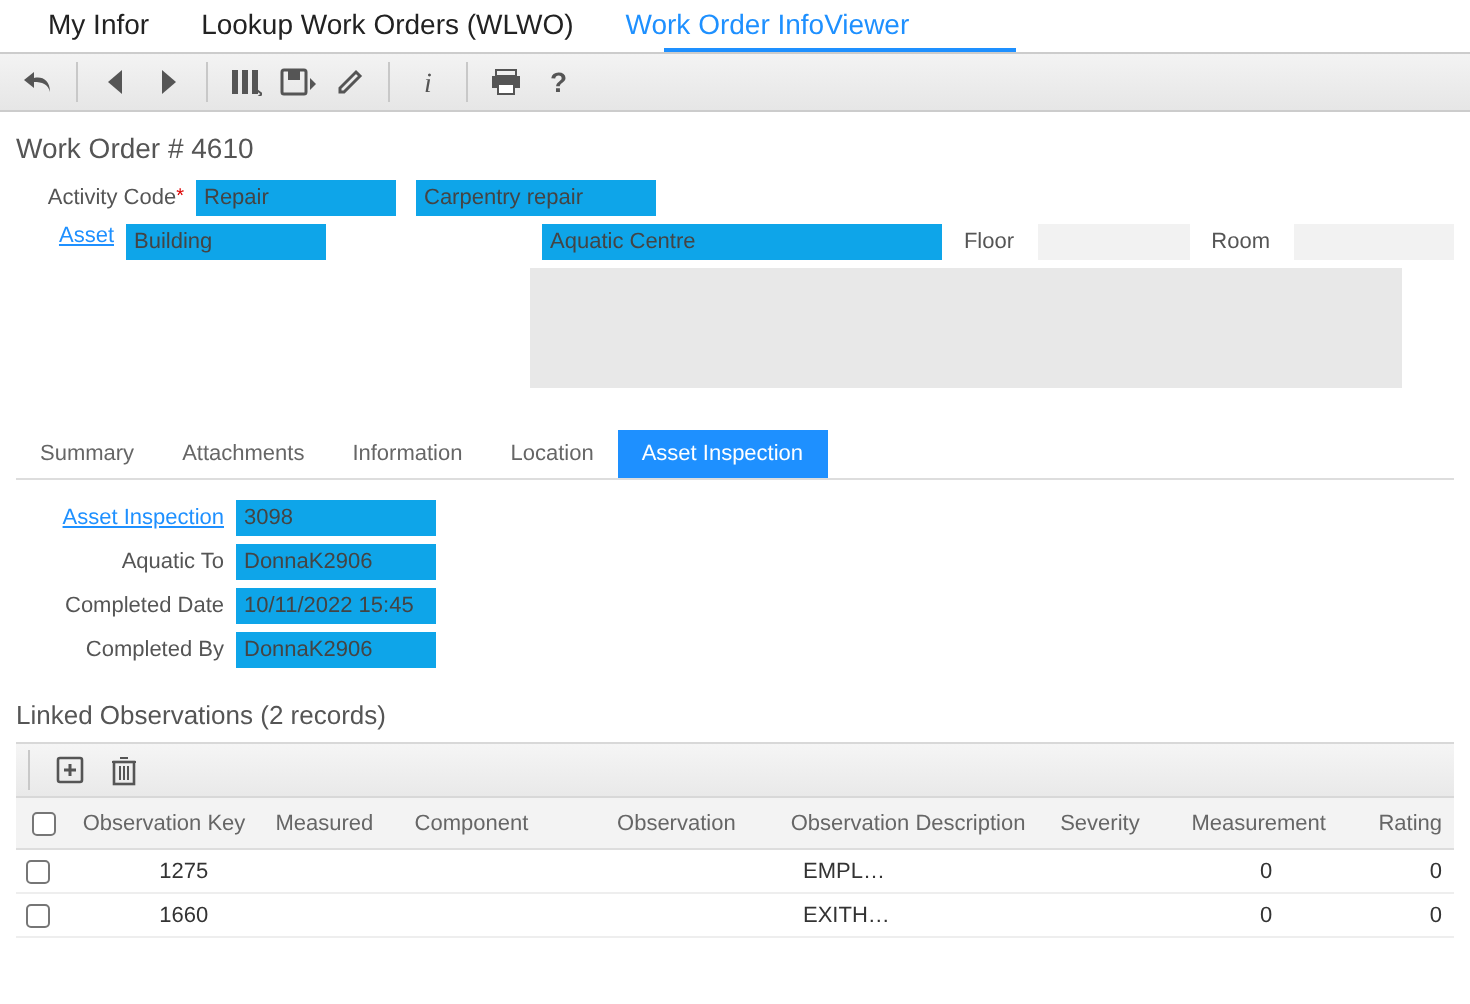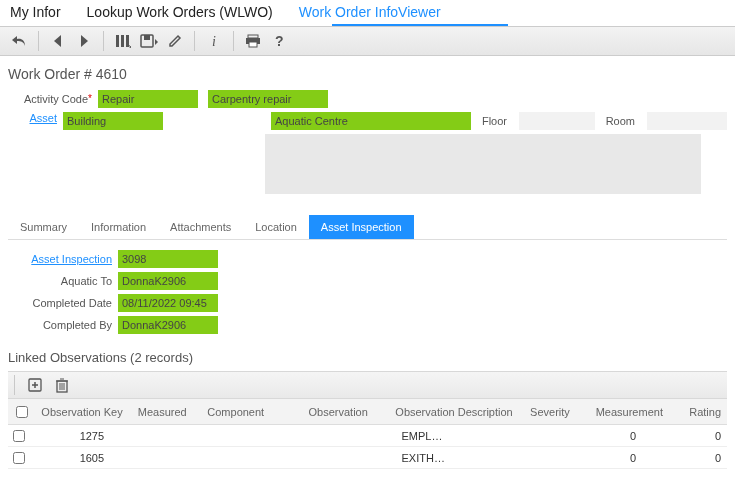--- a/index.html
+++ b/index.html
@@ -1,31 +1,31 @@
 <!DOCTYPE html>
 <html><head>
 <meta charset="utf-8">
 <style>
 *{box-sizing:border-box;margin:0;padding:0;}
 body{font-family:Arial,Helvetica,sans-serif;font-size:12px;color:#333;background:#fff;width:735px;}
-.topnav{display:flex;align-items:center;height:24px;padding:0 10px;gap:26px;}
+.topnav{display:flex;align-items:center;height:24px;padding:0 24px;gap:26px;}
 .topnav span{font-size:14px;color:#222;cursor:pointer;}
 .topnav span.active{color:#1e90ff;}
 .active-underline{height:2px;background:#1e90ff;width:176px;margin-left:332px;}
 .toolbar{display:flex;align-items:center;height:30px;background:linear-gradient(#f3f3f3,#e6e6e6);border-top:1px solid #ccc;border-bottom:1px solid #ccc;padding:0 6px;}
 .tbtn{width:26px;height:22px;display:flex;align-items:center;justify-content:center;border:1px solid transparent;border-radius:2px;cursor:pointer;color:#555;}
 .sep{width:1px;height:20px;background:#c8c8c8;margin:0 6px;}
 svg{display:block;}
 .content{padding:10px 8px 0 8px;}
 .wotitle{font-size:14px;color:#555;margin-bottom:8px;}
 .row{display:flex;align-items:center;margin-bottom:4px;}
 .lbl{font-size:11px;color:#555;text-align:right;padding-right:6px;}
 .link{color:#1e90ff;text-decoration:underline;cursor:pointer;}
 .req{color:#d00;font-size:10px;vertical-align:top;}
-.field{background:#84cc16;border:none;height:18px;font-size:11px;color:#444;padding:0 4px;display:flex;align-items:center;}
+.field{background:#0ea5e9;border:none;height:18px;font-size:11px;color:#444;padding:0 4px;display:flex;align-items:center;}
 .field.light{background:#f2f2f2;}
 .bigfield{background:#e8e8e8;height:60px;}
 .tabs{display:flex;align-items:flex-end;height:28px;margin-top:18px;border-bottom:1px solid #ddd;}
 .tab{padding:6px 12px;font-size:11px;color:#666;cursor:pointer;}
 .tab.active{background:#1e90ff;color:#fff;}
 .forms{padding:10px 0 6px 0;}
 .forms .row .lbl{width:110px;}
 .forms .field{width:100px;}
 .linked-title{font-size:13px;color:#555;margin:6px 0;}
 .gridbar{display:flex;align-items:center;height:28px;background:linear-gradient(#f5f5f5,#e9e9e9);border-top:1px solid #d8d8d8;border-bottom:1px solid #d8d8d8;padding:0 6px;gap:12px;}
@@ -134,38 +134,38 @@
         <div class="field light" style="width:76px"></div>
         <div class="lbl" style="width:40px">Room</div>
         <div class="field light" style="width:80px"></div>
       </div>
       <div class="bigfield" style="margin-left:202px;width:436px"></div>
     </div>
   </div>
 
   <div class="tabs">
     <div class="tab">Summary</div>
+    <div class="tab">Attachments</div>
     <div class="tab">Information</div>
-    <div class="tab">Attachments</div>
     <div class="tab">Location</div>
     <div class="tab active">Asset Inspection</div>
   </div>
 
   <div class="forms">
     <div class="row">
         <div class="lbl"><span class="link">Asset Inspection</span></div>
         <div class="field">3098</div>
       </div>
     <div class="row">
         <div class="lbl">Aquatic To</div>
         <div class="field">DonnaK2906</div>
       </div>
     <div class="row">
         <div class="lbl">Completed Date</div>
-        <div class="field">08/11/2022 09:45</div>
+        <div class="field">10/11/2022 15:45</div>
       </div>
     <div class="row">
         <div class="lbl">Completed By</div>
         <div class="field">DonnaK2906</div>
       </div>
   </div>
 
   <div class="linked-title">Linked Observations (2 records)</div>
 
   <div class="gridbar">
@@ -208,21 +208,21 @@
           <div class="gc c-comp"></div>
           <div class="gc c-obs">EMPLANMS</div>
           <div class="gc c-sev"></div>
           <div class="gc c-mnum">0</div>
           <div class="gc c-rat">0</div>
         </div>
         <div class="grow">
           <div class="gc c-chk">
             <input type="checkbox" style="">
           </div>
-          <div class="gc c-key">1605</div>
+          <div class="gc c-key">1660</div>
           <div class="gc c-meas"></div>
           <div class="gc c-comp"></div>
           <div class="gc c-obs">EXITHDW</div>
           <div class="gc c-sev"></div>
           <div class="gc c-mnum">0</div>
           <div class="gc c-rat">0</div>
         </div>
       </div>
   </div>
 </div>

